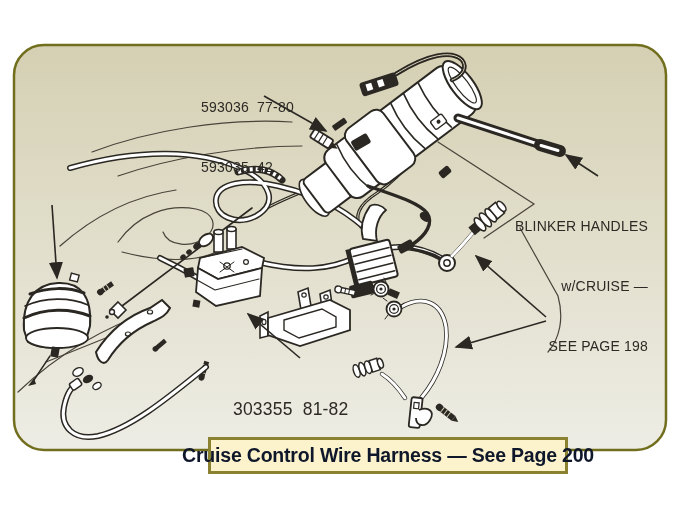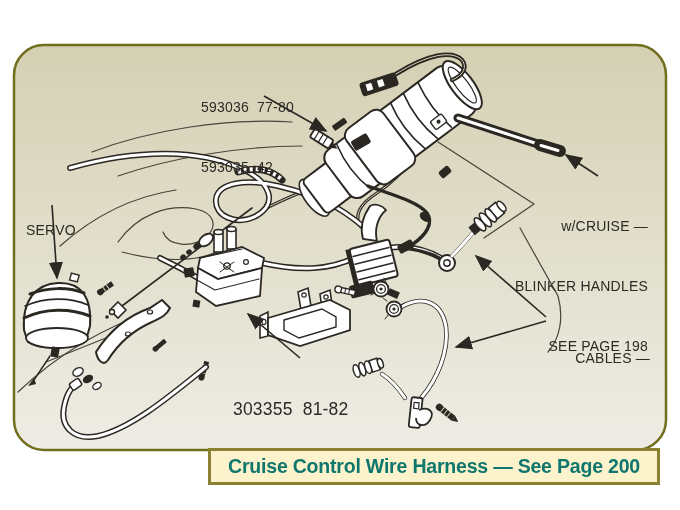--- a/index.html
+++ b/index.html
@@ -16,24 +16,24 @@
   .tubeIn{stroke:#ffffff;stroke-width:3;fill:none;stroke-linecap:round;}
   .wireHi{stroke:#d8d3b8;stroke-width:1;fill:none;stroke-linecap:round;}
   .lbl{
     position:absolute;color:#2d2a25;font-size:14px;line-height:20px;
     letter-spacing:.2px;white-space:pre;
   }
   .lbl span{display:block;}
   .lbl.right{text-align:right;}
   .lbl.small{font-size:17.5px;line-height:19px;}
   .banner{
-    position:absolute;left:208px;top:448px;width:452px;height:37px;
+    position:absolute;left:208px;top:437px;width:360px;height:37px;
     background:#fcf3cc;border:3px solid #8a8230;box-sizing:border-box;
     display:flex;align-items:center;justify-content:center;
-    font-weight:bold;font-size:19.5px;color:#0f766e;letter-spacing:-0.2px;
+    font-weight:bold;font-size:19.5px;color:#0f172a;letter-spacing:-0.2px;
     z-index:5;white-space:pre;
   }
 </style>
 </head>
 <body>
 
 <div class="stage">
 
   <svg width="680" height="510" viewBox="0 0 680 510">
     <defs>
@@ -298,32 +298,28 @@
       <path marker-end="url(#arrow)" d="M546,317 L476,256"></path>
       <path marker-end="url(#arrow)" d="M546,321 L456,347"></path>
     </g>
   </svg>
 
   <div class="lbl" style="left:201px;top:57px;">
     <span>593036  77-80</span>
     <span>593035  42</span>
   </div>
 
-  <div class="lbl" style="left:26px;top:180px;">
-    <span>SERVO</span>
-  </div>
 
   <div class="lbl right" style="right:32px;top:176px;">
+    <span>BLINKER HANDLES</span>
     <span>w/CRUISE —</span>
-    <span>BLINKER HANDLES</span>
     <span>SEE PAGE 198</span>
   </div>
 
   <div class="lbl right" style="right:30px;top:308px;">
-    <span>CABLES —</span>
   </div>
 
   <div class="lbl small" style="left:233px;top:362px;">
     <span>303355  81-82</span>
     
   </div>
 
   <div class="banner">
     <span>Cruise Control Wire Harness — See Page 200</span>
   </div>

